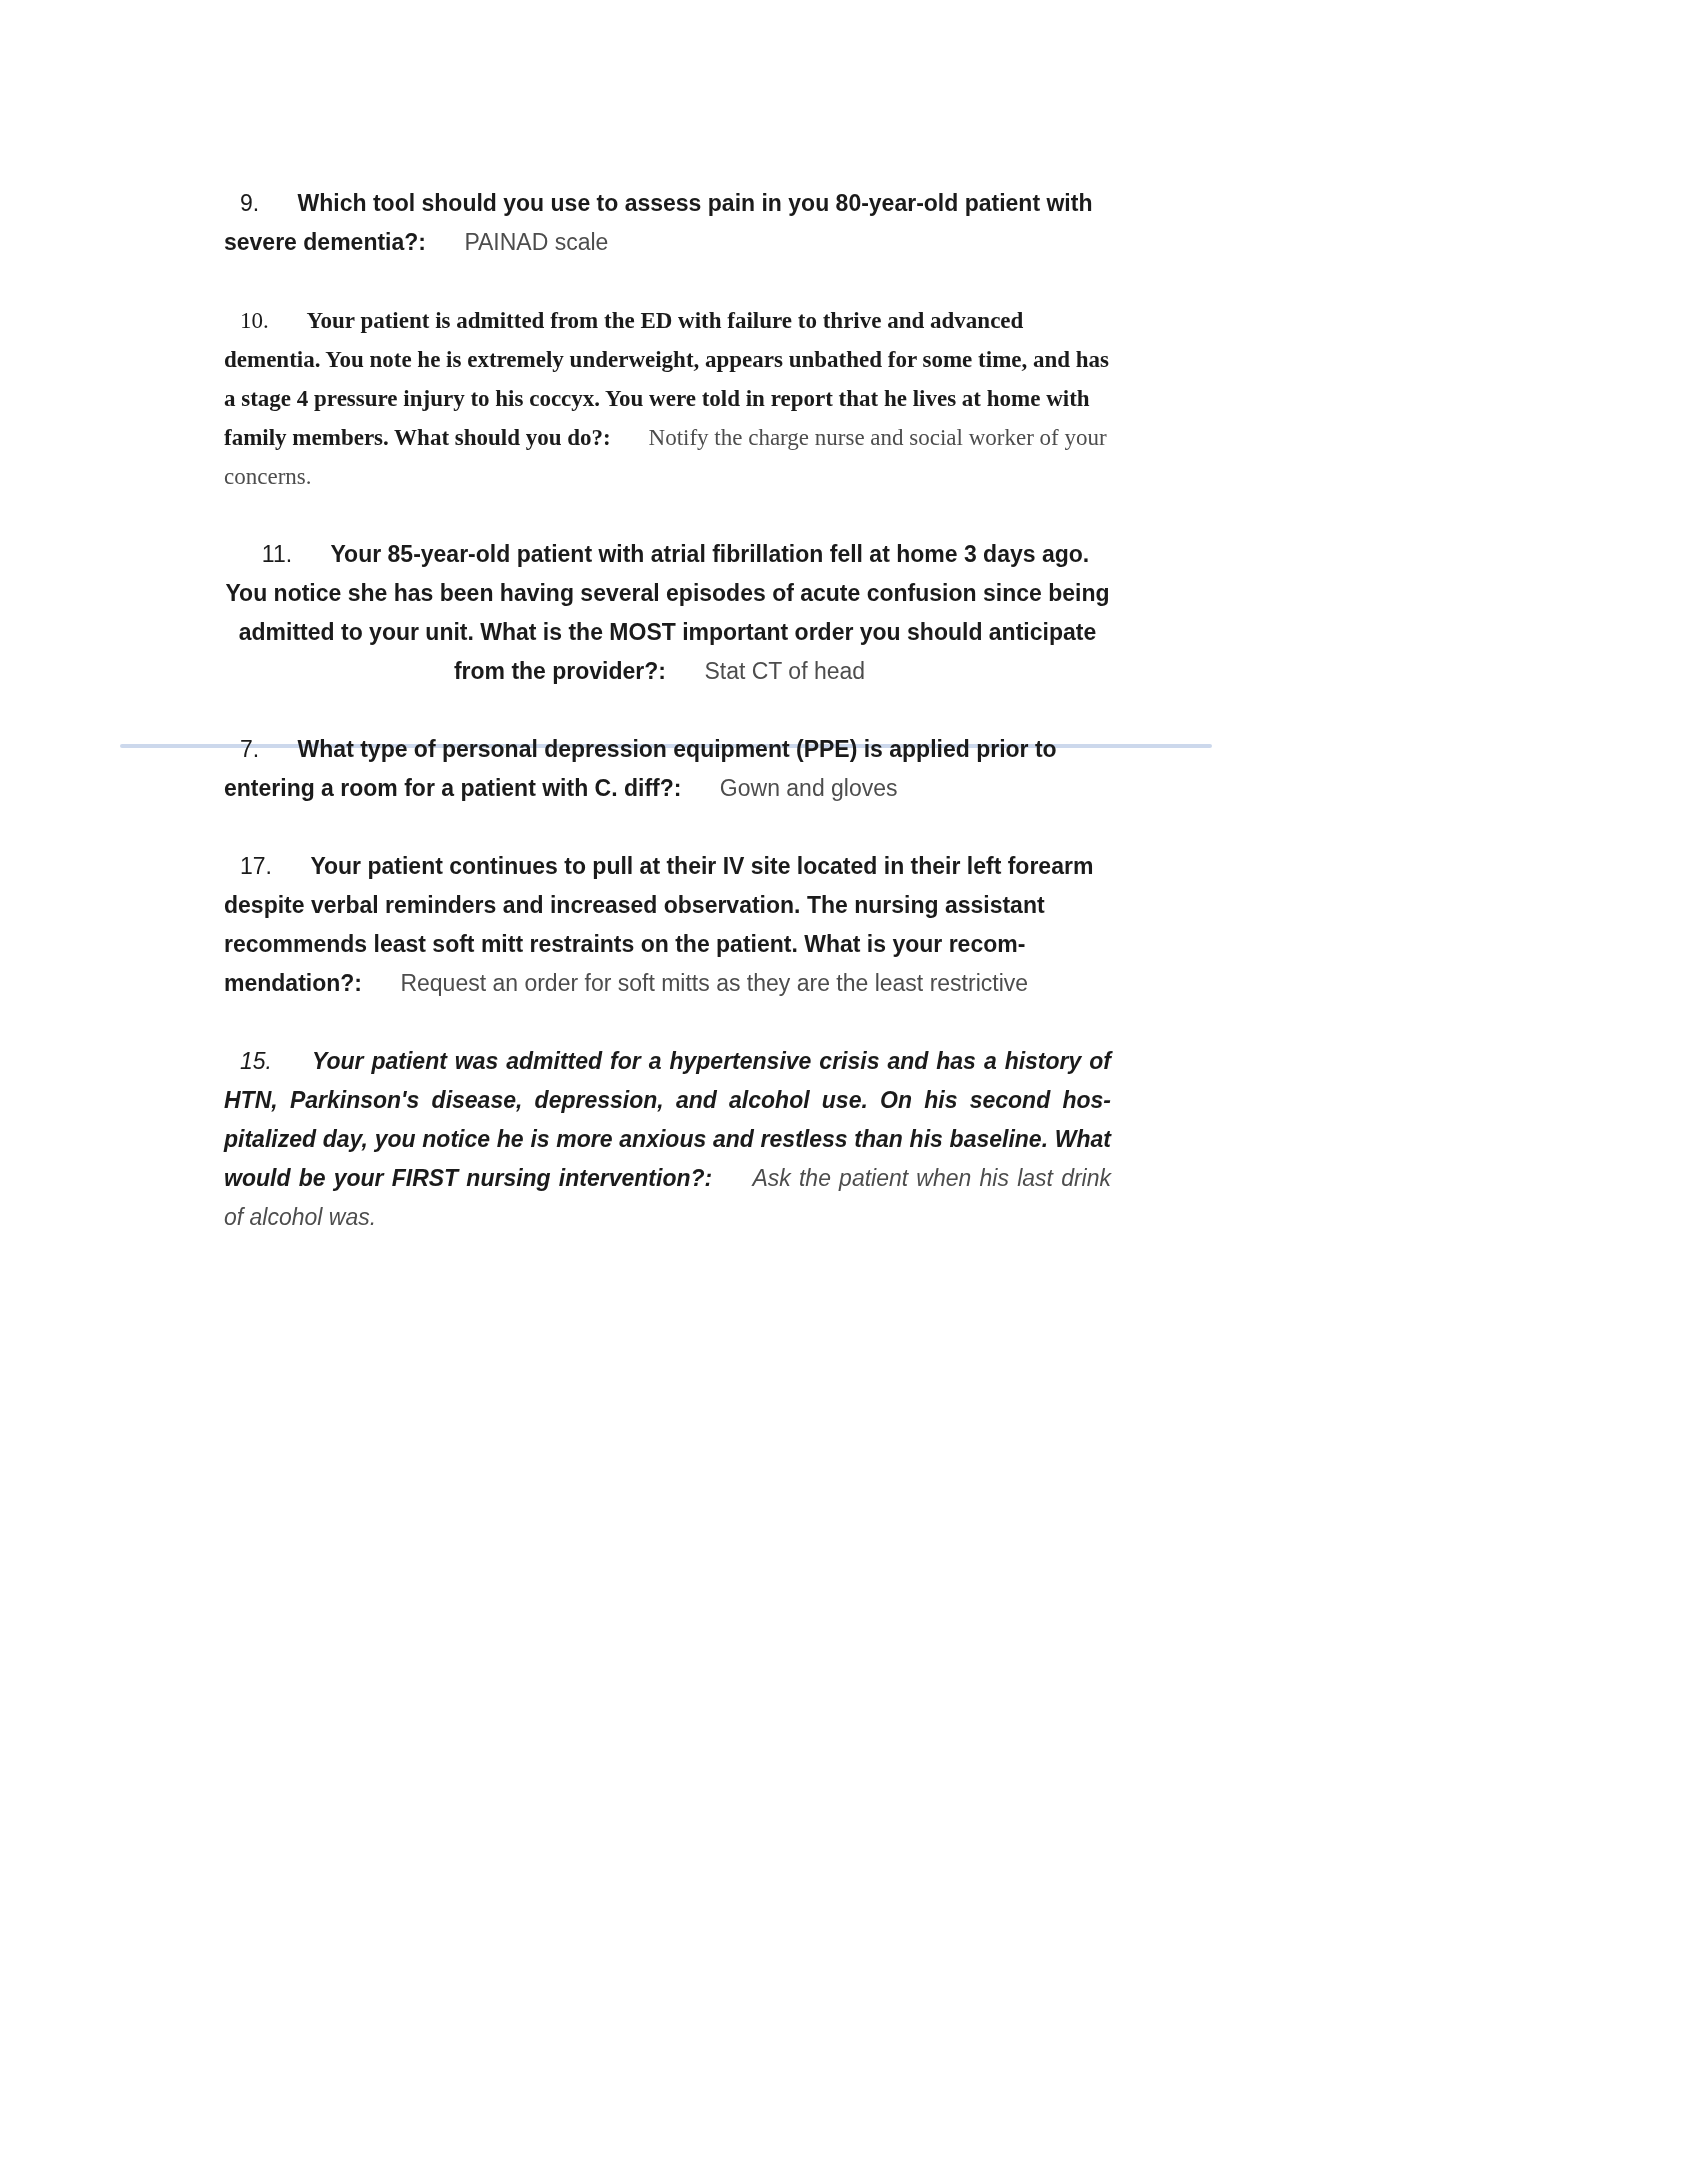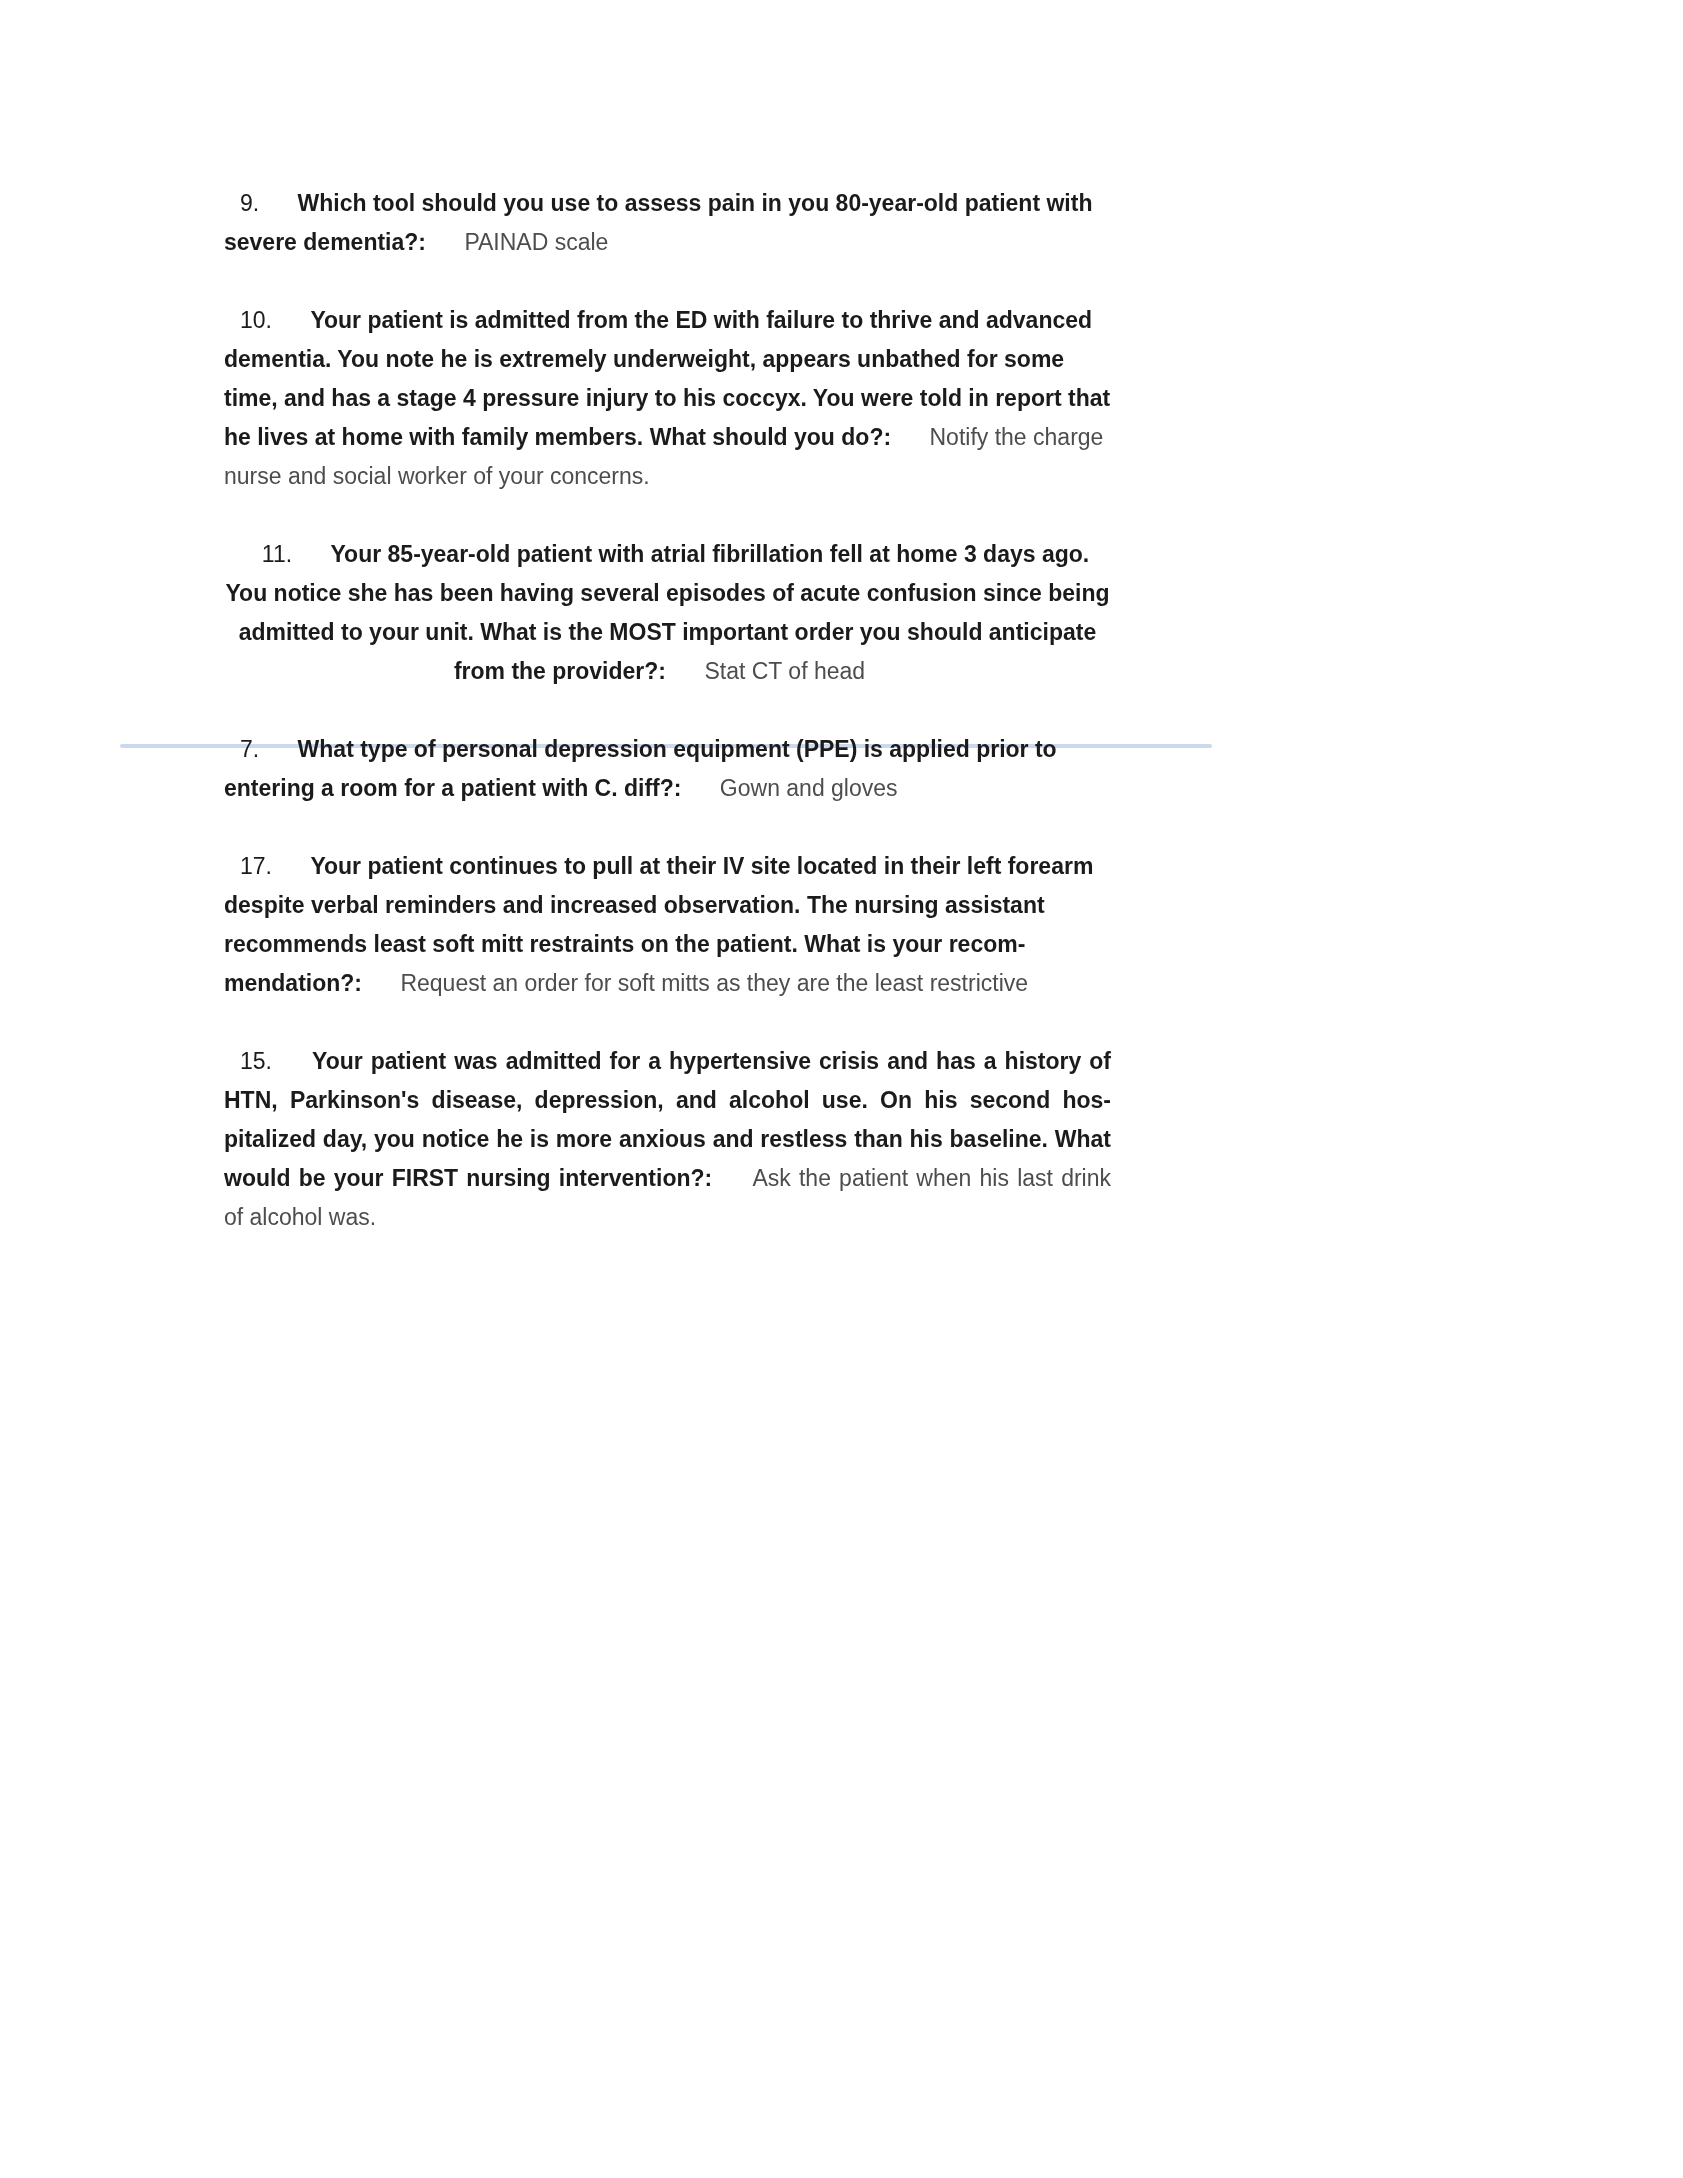--- a/index.html
+++ b/index.html
@@ -64,21 +64,21 @@
 
 <div class="page">
   <div class="divider" style="background-color: rgb(204, 216, 236);"></div>
   <div class="qa-list">
   <p class="qa-item" style="text-align: left;">
     <span class="q-num">9.</span>
     <span class="q-text">Which tool should you use to assess pain in you 80-year-old patient with severe dementia?:</span>
     <span class="a-text">PAINAD scale</span>
   </p>
 
-  <p class="qa-item" style="text-align: left;">
+  <p class="qa-item" style="text-align: left; font-family: Liberation Serif, serif;">
     <span class="q-num">10.</span>
     <span class="q-text">Your patient is admitted from the ED with failure to thrive and advanced dementia. You note he is extremely underweight, appears unbathed for some time, and has a stage 4 pressure injury to his coccyx. You were told in report that he lives at home with family members. What should you do?:</span>
     <span class="a-text">Notify the charge nurse and social worker of your concerns.</span>
   </p>
 
   <p class="qa-item" style="text-align: center;">
     <span class="q-num">11.</span>
     <span class="q-text">Your 85-year-old patient with atrial fibrillation fell at home 3 days ago. You notice she has been having several episodes of acute confusion since being admitted to your unit. What is the MOST important order you should anticipate from the provider?:</span>
     <span class="a-text">Stat CT of head</span>
   </p>
@@ -89,20 +89,20 @@
     <span class="q-text">What type of personal depression equipment (PPE) is applied prior to entering a room for a patient with C. diff?:</span>
     <span class="a-text">Gown and gloves</span>
   </p>
 
   <p class="qa-item" style="text-align: left;">
     <span class="q-num">17.</span>
     <span class="q-text">Your patient continues to pull at their IV site located in their left forearm despite verbal reminders and increased observation. The nursing assistant recommends least soft mitt restraints on the patient. What is your recom- mendation?:</span>
     <span class="a-text">Request an order for soft mitts as they are the least restrictive</span>
   </p>
 
-  <p class="qa-item" style="text-align: justify;">
+  <p class="qa-item" style="text-align: justify; font-style: italic;">
     <span class="q-num">15.</span>
     <span class="q-text">Your patient was admitted for a hypertensive crisis and has a history of HTN, Parkinson's disease, depression, and alcohol use. On his second hos- pitalized day, you notice he is more anxious and restless than his baseline. What would be your FIRST nursing intervention?:</span>
     <span class="a-text">Ask the patient when his last drink of alcohol was.</span>
   </p>
 </div>
 </div>
 
 
 </body></html>

